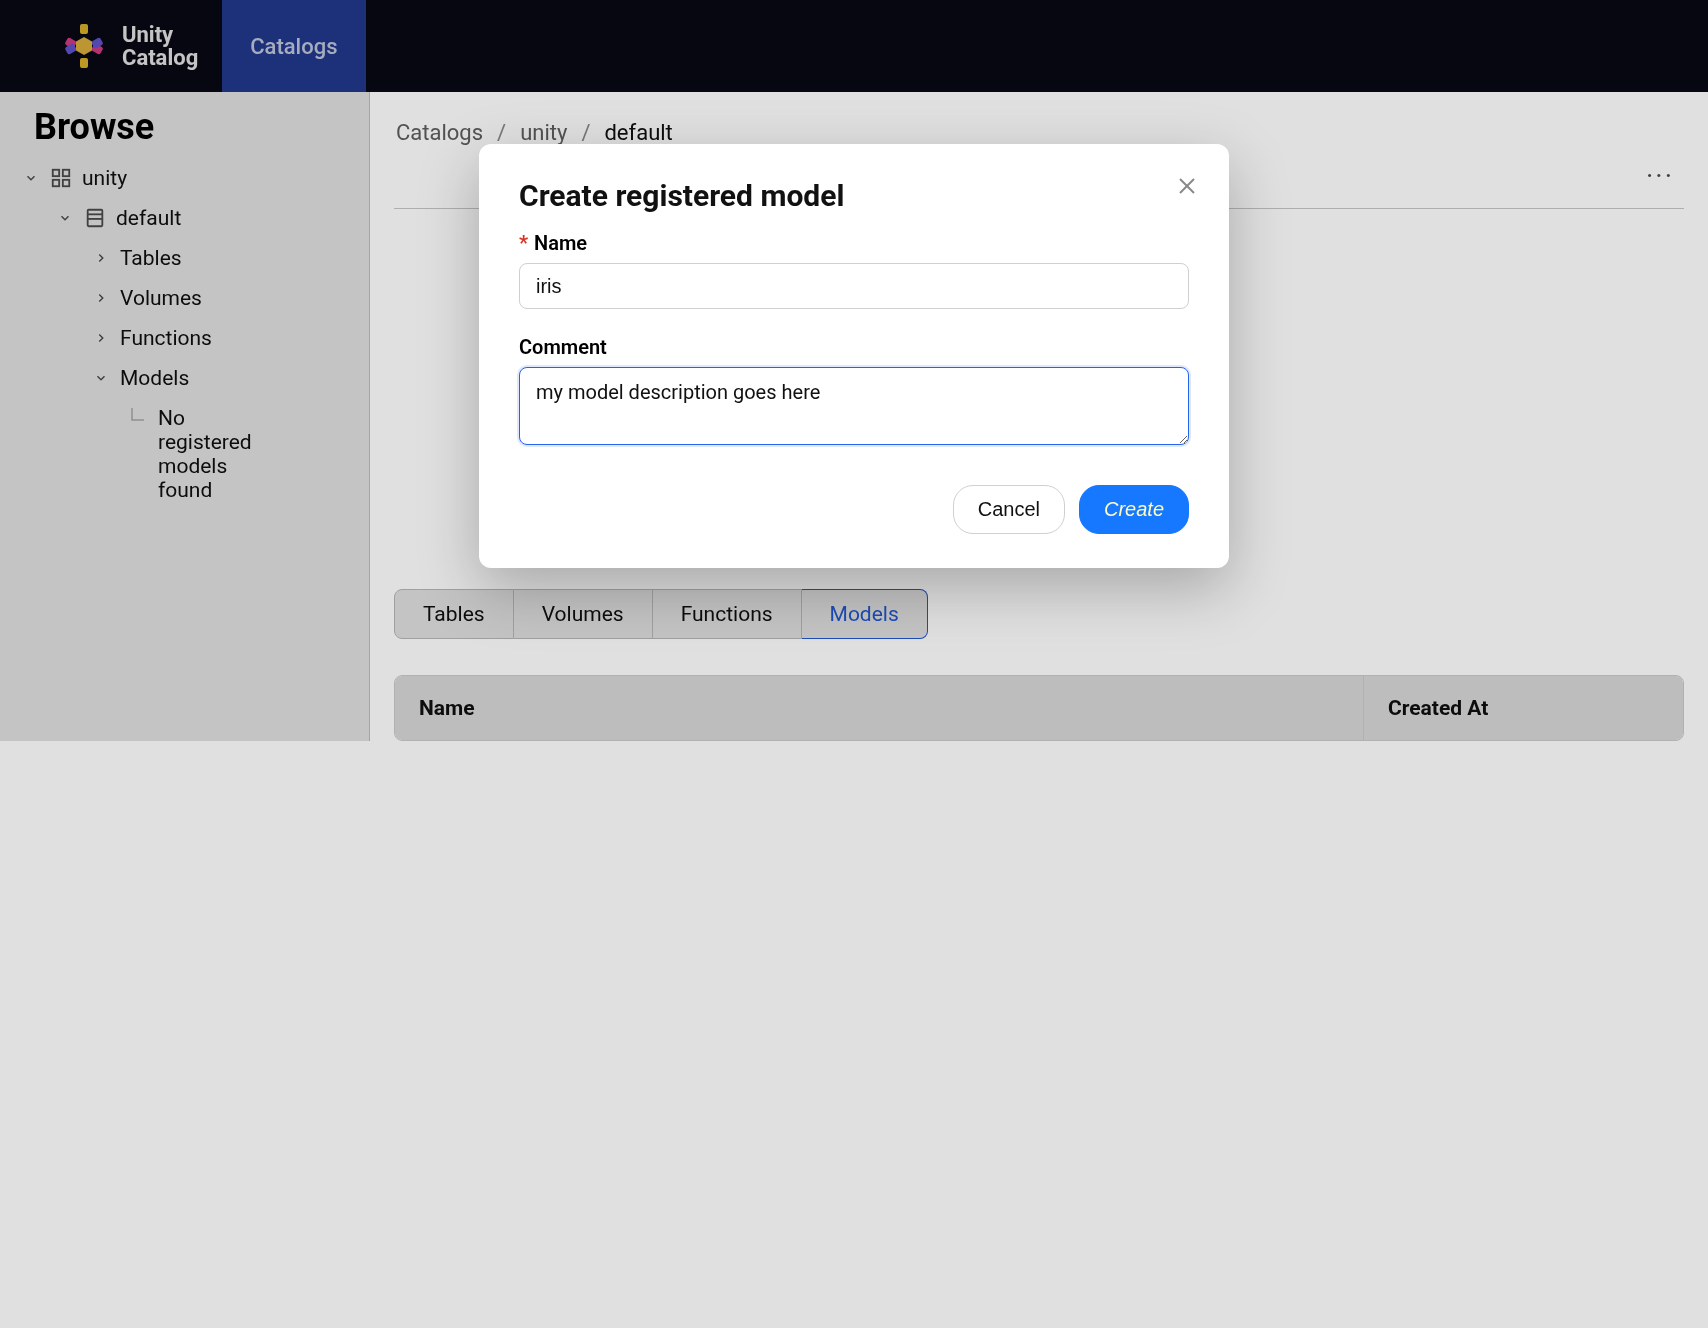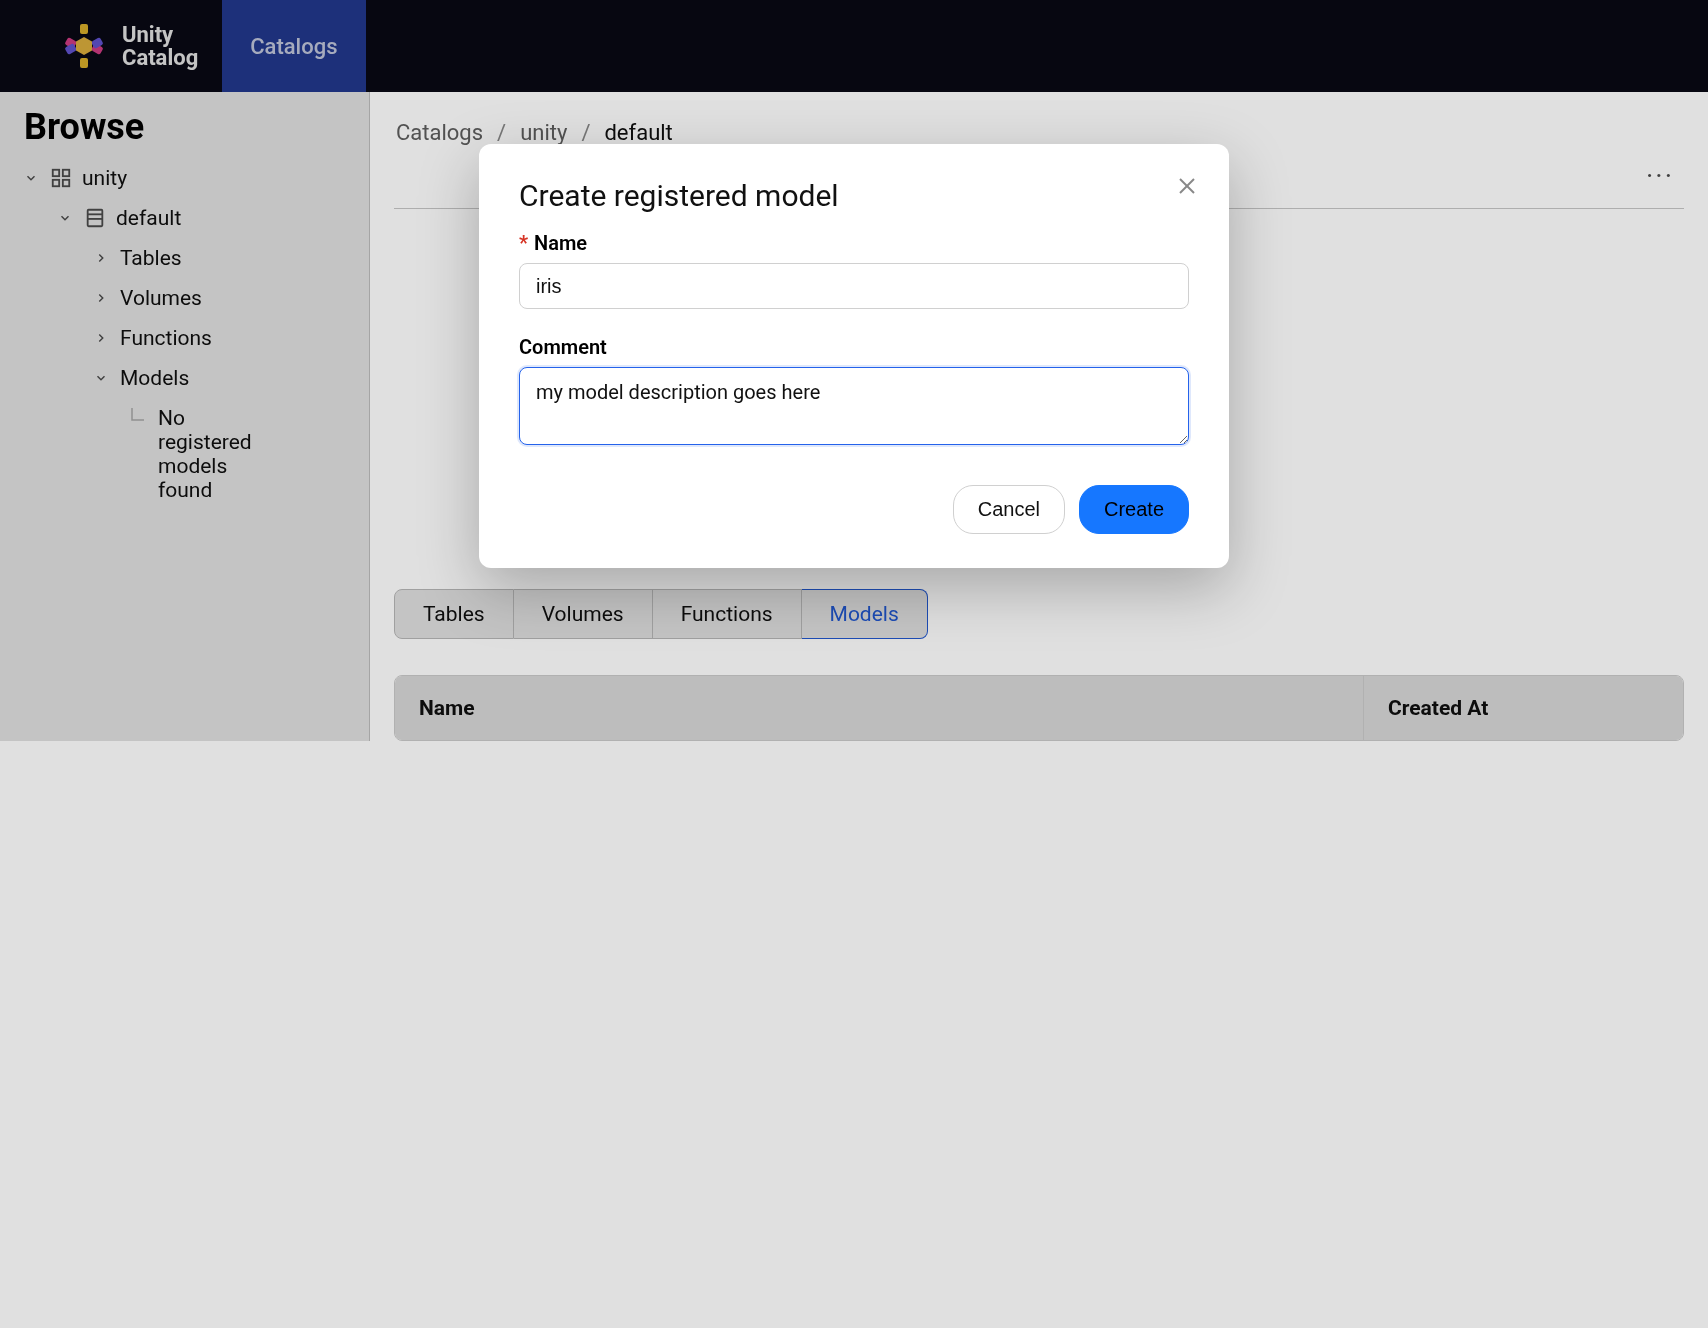--- a/index.html
+++ b/index.html
@@ -9,21 +9,21 @@
   
   .topbar { background:#0a0a17; height:92px; display:flex; align-items:center; }
   .logo-wrap { display:flex; align-items:center; gap:14px; padding:0 24px 0 60px; height:100%; }
   .logo-mark { width:48px; height:48px; }
   .logo-text { color:#fff; font-weight:700; font-size:22px; line-height:1.05; }
   .nav-item { background:#253f9e; color:#d8def6; height:100%; display:flex; align-items:center; padding:0 28px; font-size:22px; font-weight:500; }
 
   
   .app { display:flex; height:calc(100% - 92px); }
   .sidebar { width:370px; border-right:1px solid #d6d6d6; background:#fff; padding-top:14px; }
-  .sidebar h1 { margin:0 0 10px 2px; font-size:36px; font-weight:700; padding-left:22px; }
+  .sidebar h1 { margin:0 0 10px 12px; font-size:36px; font-weight:700; padding-left:22px; }
   .tree { font-size:21px; color:#111; }
   .tree-row { display:flex; align-items:center; gap:10px; padding:8px 0 8px 22px; cursor:pointer; }
   .tree-row.depth1 { padding-left:56px; }
   .tree-row.depth2 { padding-left:92px; }
   .tree-row.depth3 { padding-left:128px; }
   .chev { width:18px; height:18px; display:inline-flex; align-items:center; justify-content:center; color:#555; flex:none; }
   .chev svg { width:14px; height:14px; }
   .ticon { width:22px; height:22px; display:inline-flex; align-items:center; justify-content:center; color:#555; flex:none; }
   .leaf-corner { width:20px; flex:none; color:#bbb; }
 
@@ -46,31 +46,31 @@
   .th { padding:20px 24px; font-weight:700; font-size:21px; color:#111; }
   .th.name { flex:1; }
   .th.created { width:320px; border-left:1px solid #e5e5e5; }
   .empty { display:flex; flex-direction:column; align-items:center; justify-content:center; padding:60px 0 80px; color:#8a8a8a; }
   .empty svg { margin-bottom:20px; }
   .empty-text { font-size:22px; }
 
   
   .overlay { position:absolute; inset:0; background:rgba(0,0,0,0.12); display:flex; align-items:flex-start; justify-content:center; padding-top:144px; }
   .modal { width:750px; background:#fff; border-radius:12px; box-shadow:0 20px 60px rgba(0,0,0,0.25); padding:34px 40px 34px; position:relative; }
-  .modal h2 { margin:0 0 18px 0; font-size:30px; font-weight:400; color:#111; }
+  .modal h2 { margin:0 0 18px 0; font-size:30px; font-weight:700; color:#111; }
   .modal .close { position:absolute; top:30px; right:30px; width:24px; height:24px; color:#888; cursor:pointer; }
   .form-label { font-size:20px; font-weight:600; margin-bottom:8px; display:flex; align-items:center; gap:6px; }
   .req { color:#d63324; font-weight:700; }
   .text-input { width:100%; height:46px; border:1px solid #d0d0d0; border-radius:8px; padding:0 16px; font-size:20px; color:#111; outline:none; }
   .textarea { width:100%; height:78px; border:1px solid #2563eb; border-radius:8px; padding:12px 16px; font-size:20px; color:#111; outline:none; resize:both; box-shadow:0 0 0 2px rgba(37,99,235,0.15); font-family:inherit; }
   .field { margin-bottom:26px; }
   .modal-actions { display:flex; justify-content:flex-end; gap:14px; margin-top:36px; }
   .btn { border-radius:20px; padding:12px 24px; font-size:20px; cursor:pointer; }
   .btn-cancel { background:#fff; border:1px solid #d0d0d0; color:#111; }
-  .btn-primary { background:#1677ff; border:1px solid #1677ff; color:#000000; }
+  .btn-primary { background:#1677ff; border:1px solid #1677ff; color:#fef9c3;font-style:italic; }
 
   
   .dimmed { filter: brightness(0.88); }
 </style>
 </head>
 <body>
 
 <div class="dimmed">
   <div class="topbar">
     <div class="logo-wrap">

